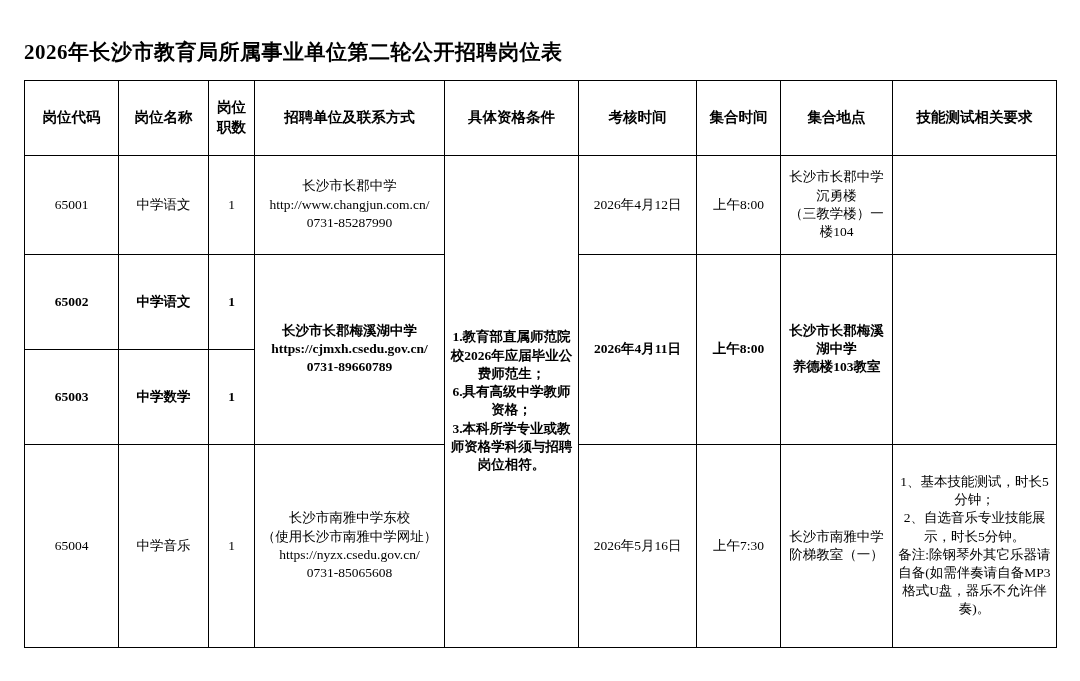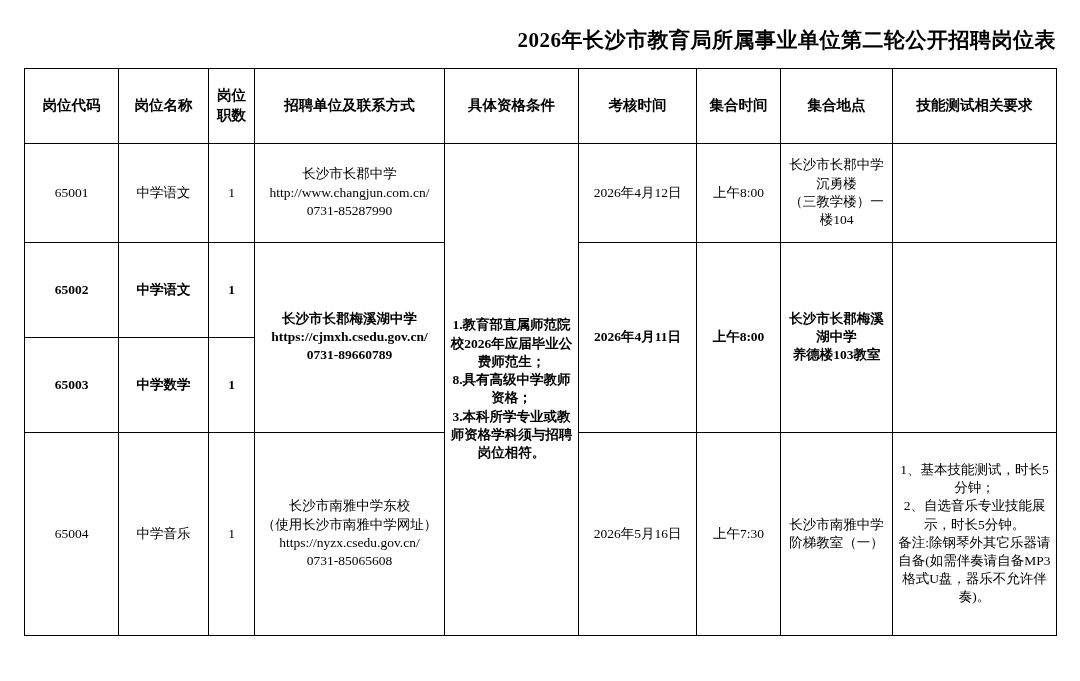--- a/index.html
+++ b/index.html
@@ -15,23 +15,24 @@
     overflow: hidden;
   }
   .page {
     width: 1080px;
     height: 681px;
     position: relative;
     box-sizing: border-box;
     padding: 0 24px;
   }
   .title-block {
-    text-align: right;
+    text-align: left;
     padding-top: 26px;
     padding-bottom: 12px;
+    margin-top: 12px;
   }
   .title-line {
     font-size: 21px;
     font-weight: bold;
     letter-spacing: 0.5px;
     line-height: 1.42;
   }
   table.job-table {
     border-collapse: collapse;
     width: 1032px;
@@ -136,21 +137,21 @@
         <td class="nowrap-code">65001</td>
         <td>中学语文</td>
         <td>1</td>
         <td class="cell-unit">
           <span class="u-line">长沙市长郡中学</span>
           <span class="u-line">http://www.changjun.com.cn/</span>
           <span class="u-line">0731-85287990</span>
         </td>
         <td class="cell-qual" rowspan="4">
           <span class="q-line">1.教育部直属师范院校2026年应届毕业公费师范生；</span>
-          <span class="q-line">8.具有高级中学教师资格；</span>
+          <span class="q-line">6.具有高级中学教师资格；</span>
           <span class="q-line">3.本科所学专业或教师资格学科须与招聘岗位相符。</span>
         </td>
         <td>2026年4月12日</td>
         <td>上午8:00</td>
         <td class="cell-place">
           <span class="p-line">长沙市长郡中学</span>
           <span class="p-line">沉勇楼</span>
           <span class="p-line">（三教学楼）一</span>
           <span class="p-line">楼104</span>
         </td>

